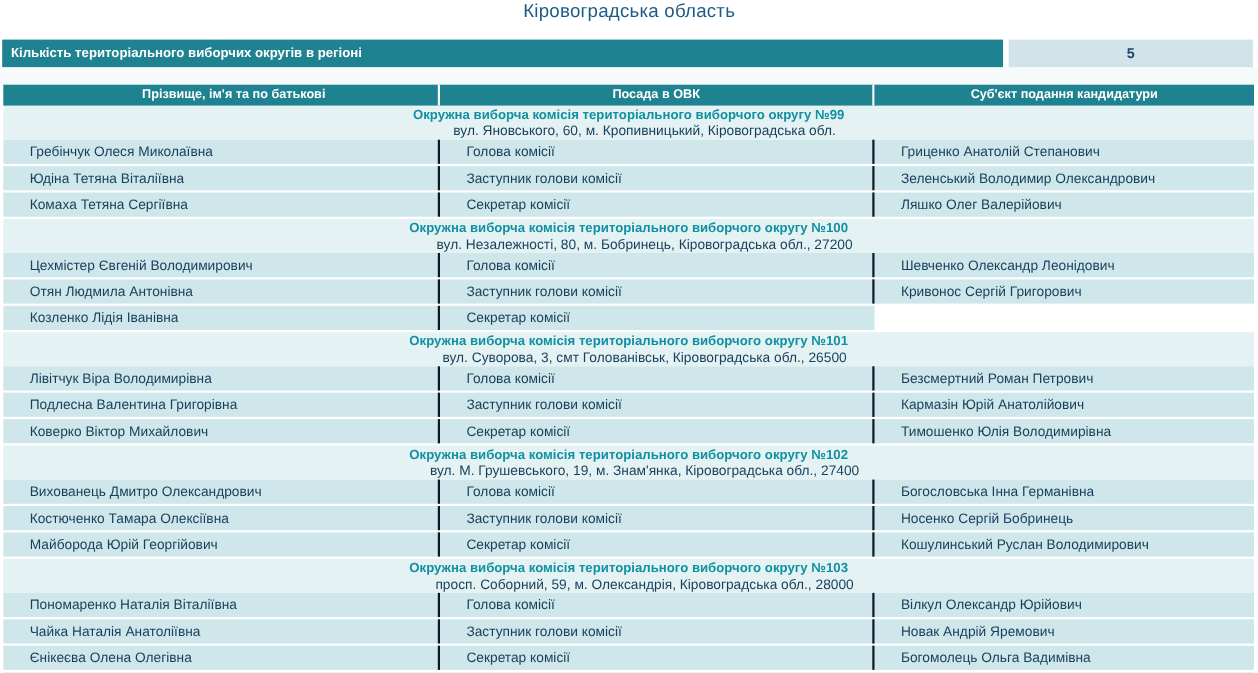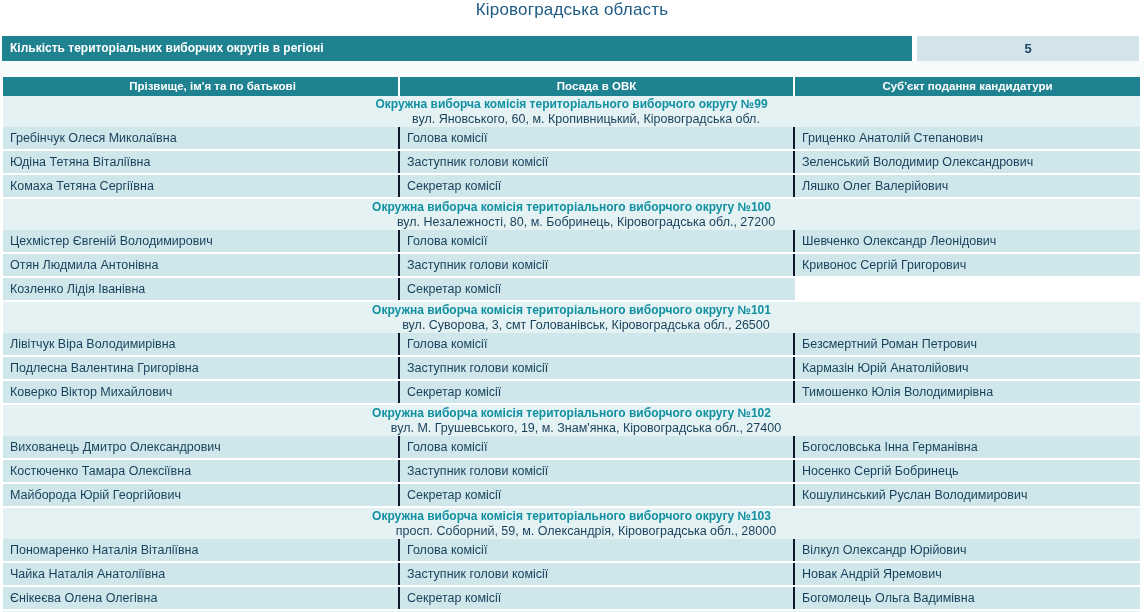--- a/index.html
+++ b/index.html
@@ -55,36 +55,36 @@
   .section-title {
     color: #1190a2; font-weight: bold; font-size: 12px; line-height: 15px;
   }
   .section-address {
     color: #173f5a; font-size: 12.5px; line-height: 14px; padding-left: 29px;
   }
   .row { display: flex; height: 22px; margin-bottom: 2px; }
   .cell {
     background: #cfe7eb; color: #173f5a;
     font-size: 12.5px; line-height: 22px;
-    padding-left: 7px;
+    padding-left: 24px;
     white-space: nowrap; overflow: hidden;
   }
   .cell.c1, .cell.c2 { border-left: 2px solid #0f172a; margin-left: -2px; }
   .cell.c1 { width: 397px; }
   .bottom-strip { height: 10px; background: #e4f2f4; }
 </style>
 </head>
 <body>
 
 <div class="title-wrap">
   <div class="page-title">Кіровоградська область</div>
 </div>
 
 <div class="info-bar">
-  <div class="info-bar-label">Кількість територіальних виборчих округів в регіоні</div>
+  <div class="info-bar-label">Кількість територіального виборчих округів в регіоні</div>
   <div class="info-bar-spacer"></div>
   <div class="info-bar-value">5</div>
 </div>
 
 <div class="gap"></div>
 
 <div class="table-wrap">
   <div class="thead">
     <div class="th c0">Прізвище, ім'я та по батькові</div>
     <div class="th c1">Посада в ОВК</div>

